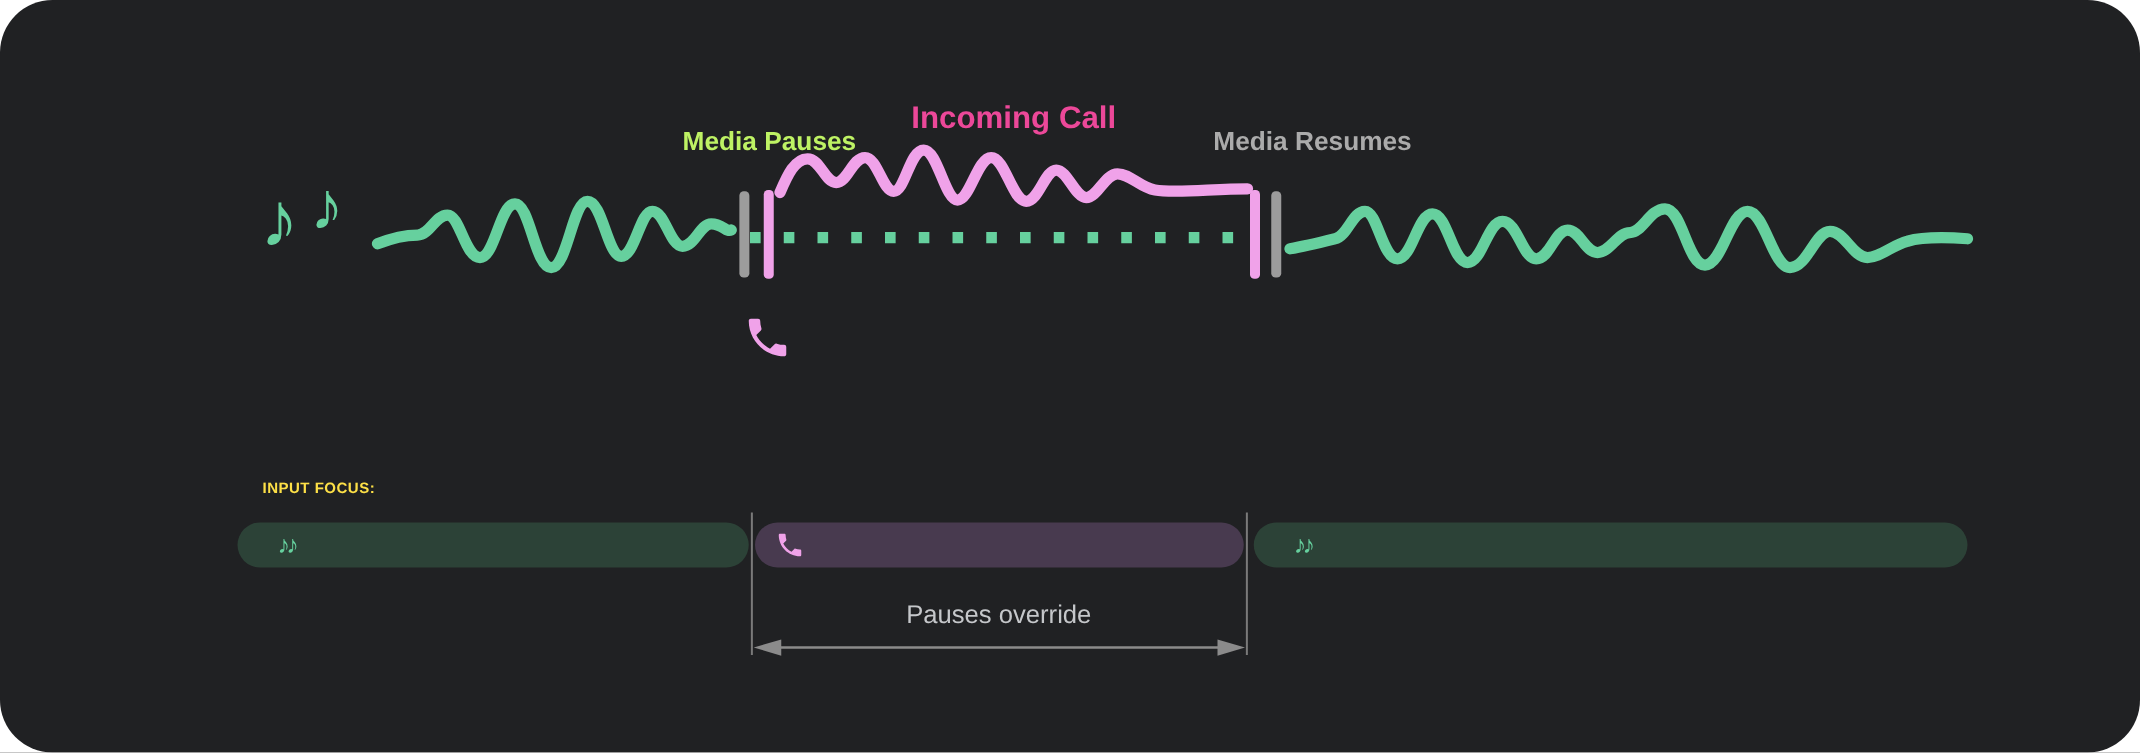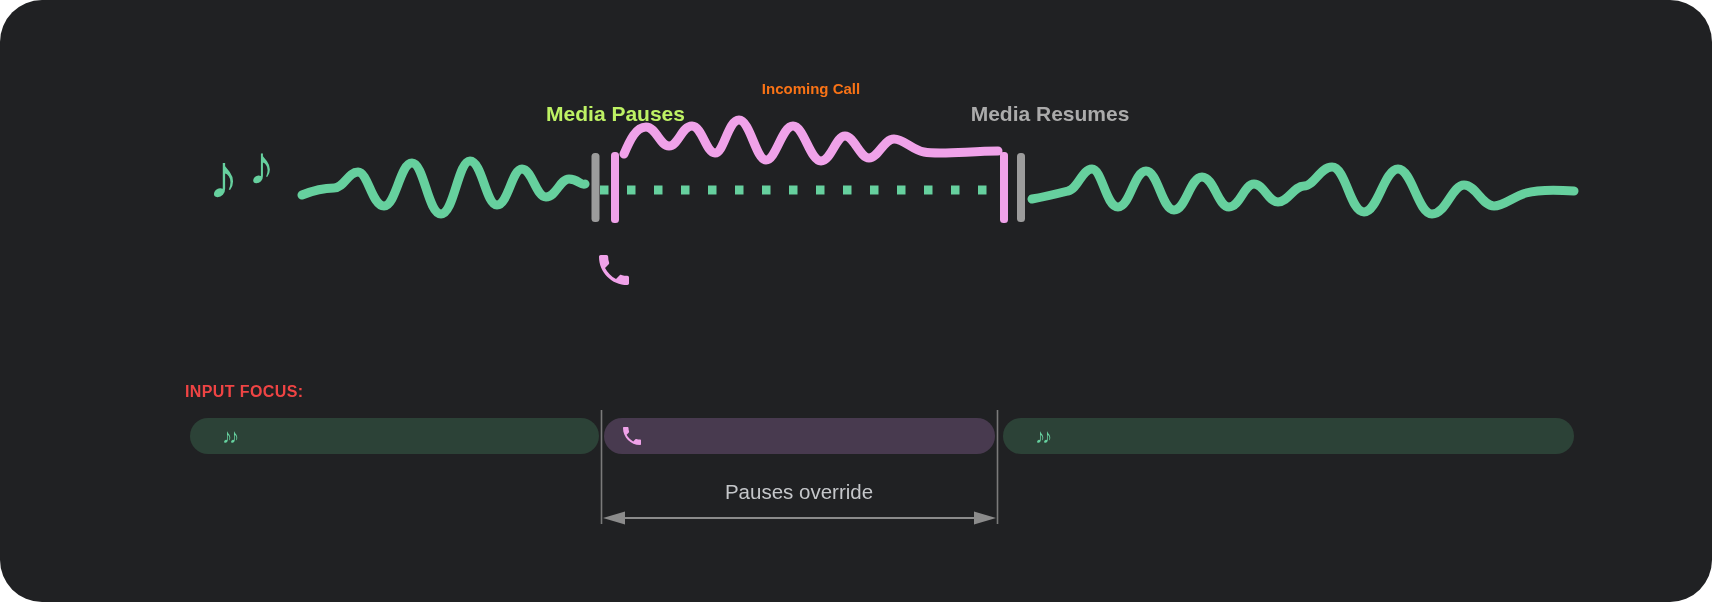--- a/index.html
+++ b/index.html
@@ -8,34 +8,34 @@
     position:relative;
     width:1712px;height:602px;
     background:#202123;
     border-radius:42px;
     overflow:hidden;
   }
   .art{position:absolute;left:0;top:0;}
   .label{position:absolute;white-space:nowrap;}
   .lbl-center{transform:translateX(-50%);}
   .media-pauses{left:595px;top:102px;color:#bef264;font-size:21px;font-weight:600;padding-left:41px;}
-  .incoming-call{left:811px;top:80px;color:#f97316;font-size:15px;font-weight:700;}
+  .incoming-call{left:811px;top:80px;color:#ec4899;font-size:25px;font-weight:700;}
   .media-resumes{left:1050px;top:102px;color:#ababab;font-size:21px;font-weight:600;}
   .music-top{
     position:absolute;left:208px;top:138px;width:86px;height:80px;
     color:#66d09e;line-height:1;user-select:none;
   }
   .music-top .n1{position:absolute;left:0;top:8px;font-size:62px;}
   .music-top .n2{position:absolute;left:40px;top:0px;font-size:54px;}
   .phone-top{position:absolute;left:594px;top:250px;width:40px;height:40px;}
   .phone-top svg{width:40px;height:40px;display:block;}
 
   .input-focus-label{
-    position:absolute;left:185px;top:383px;
-    color:#ef4444;font-size:16px;font-weight:700;letter-spacing:.4px;
+    position:absolute;left:210px;top:383px;
+    color:#fde047;font-size:12px;font-weight:700;letter-spacing:.4px;
   }
   .pill{
     position:absolute;top:418px;height:36px;border-radius:18px;
     display:flex;align-items:center;
   }
   .pill-media{background:#2c4237;}
   .pill-call{background:#483a4f;}
   .pill-1{left:190px;width:409px;}
   .pill-2{left:604px;width:391px;}
   .pill-3{left:1003px;width:571px;}

